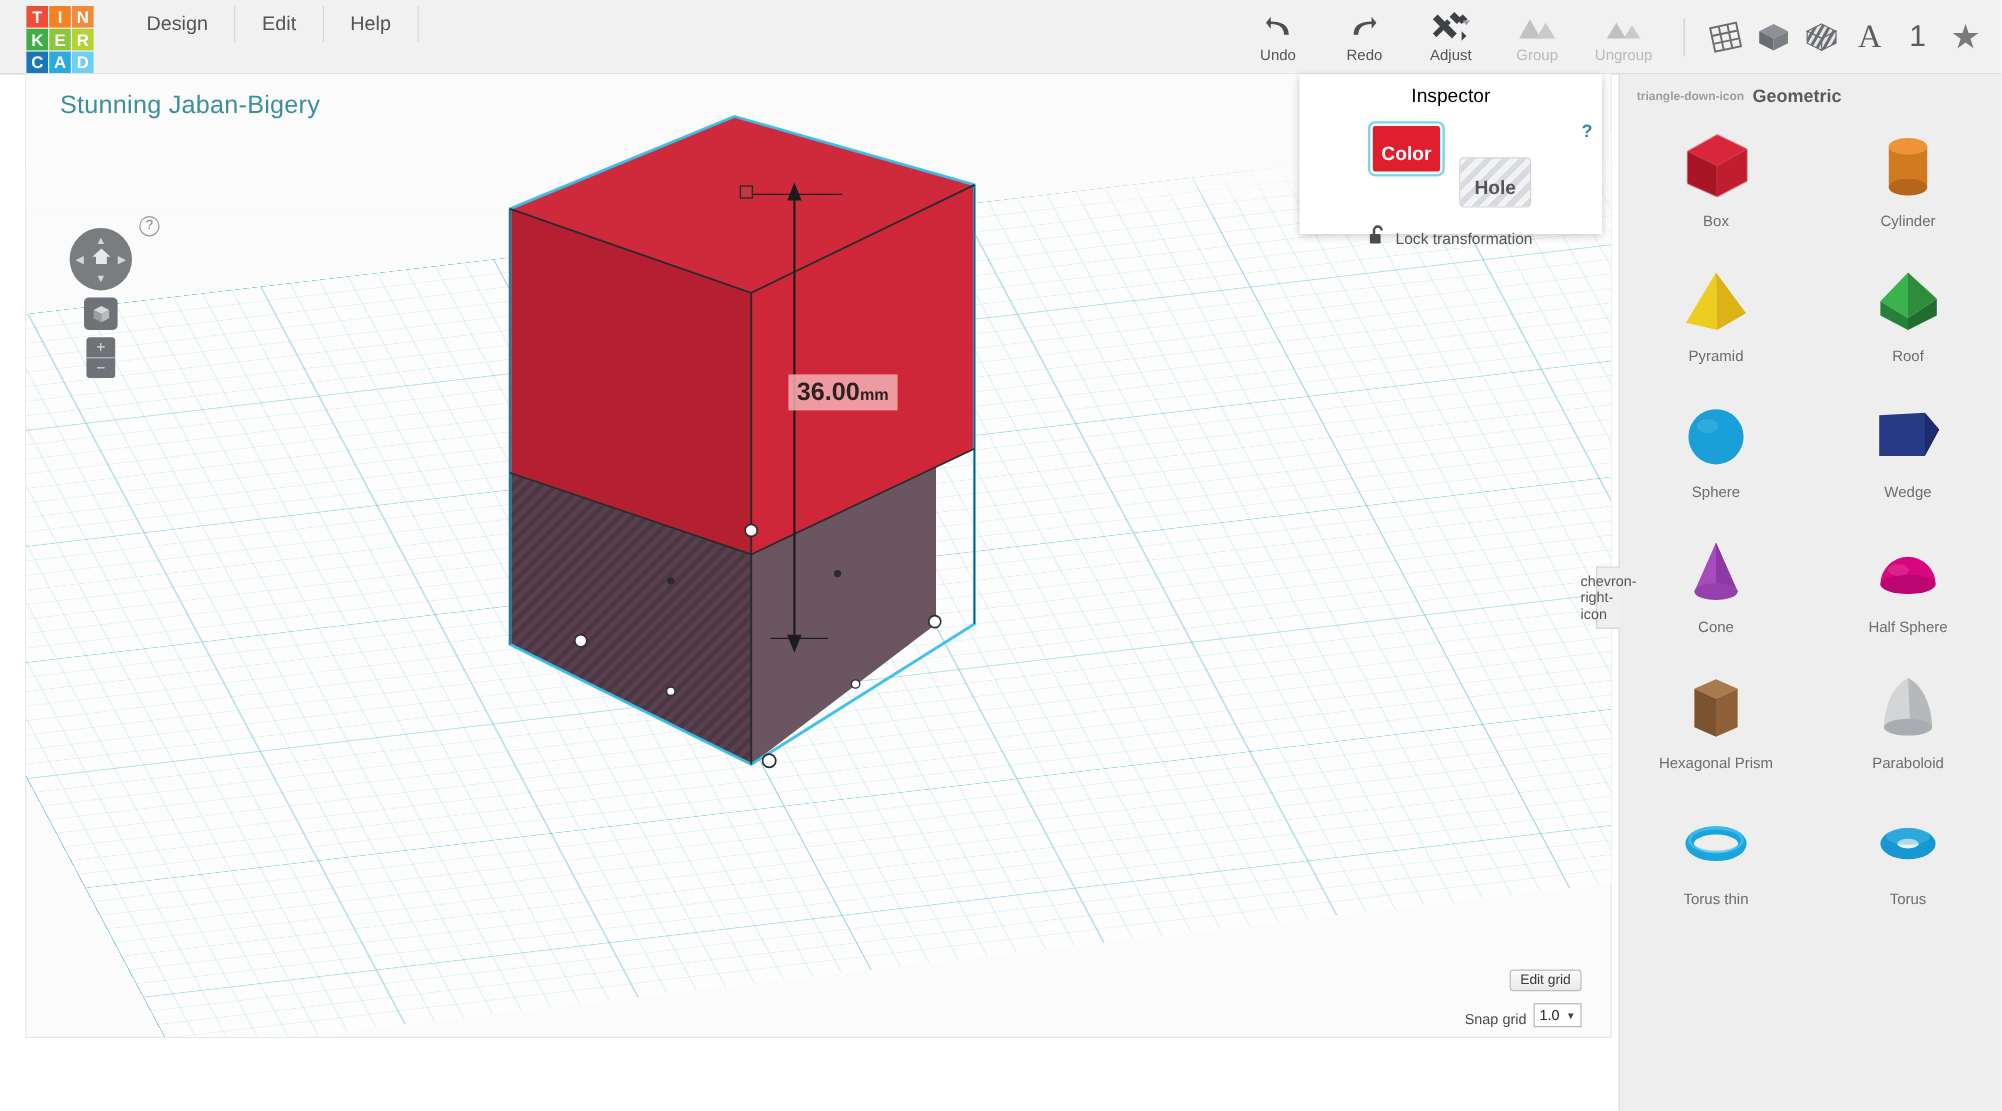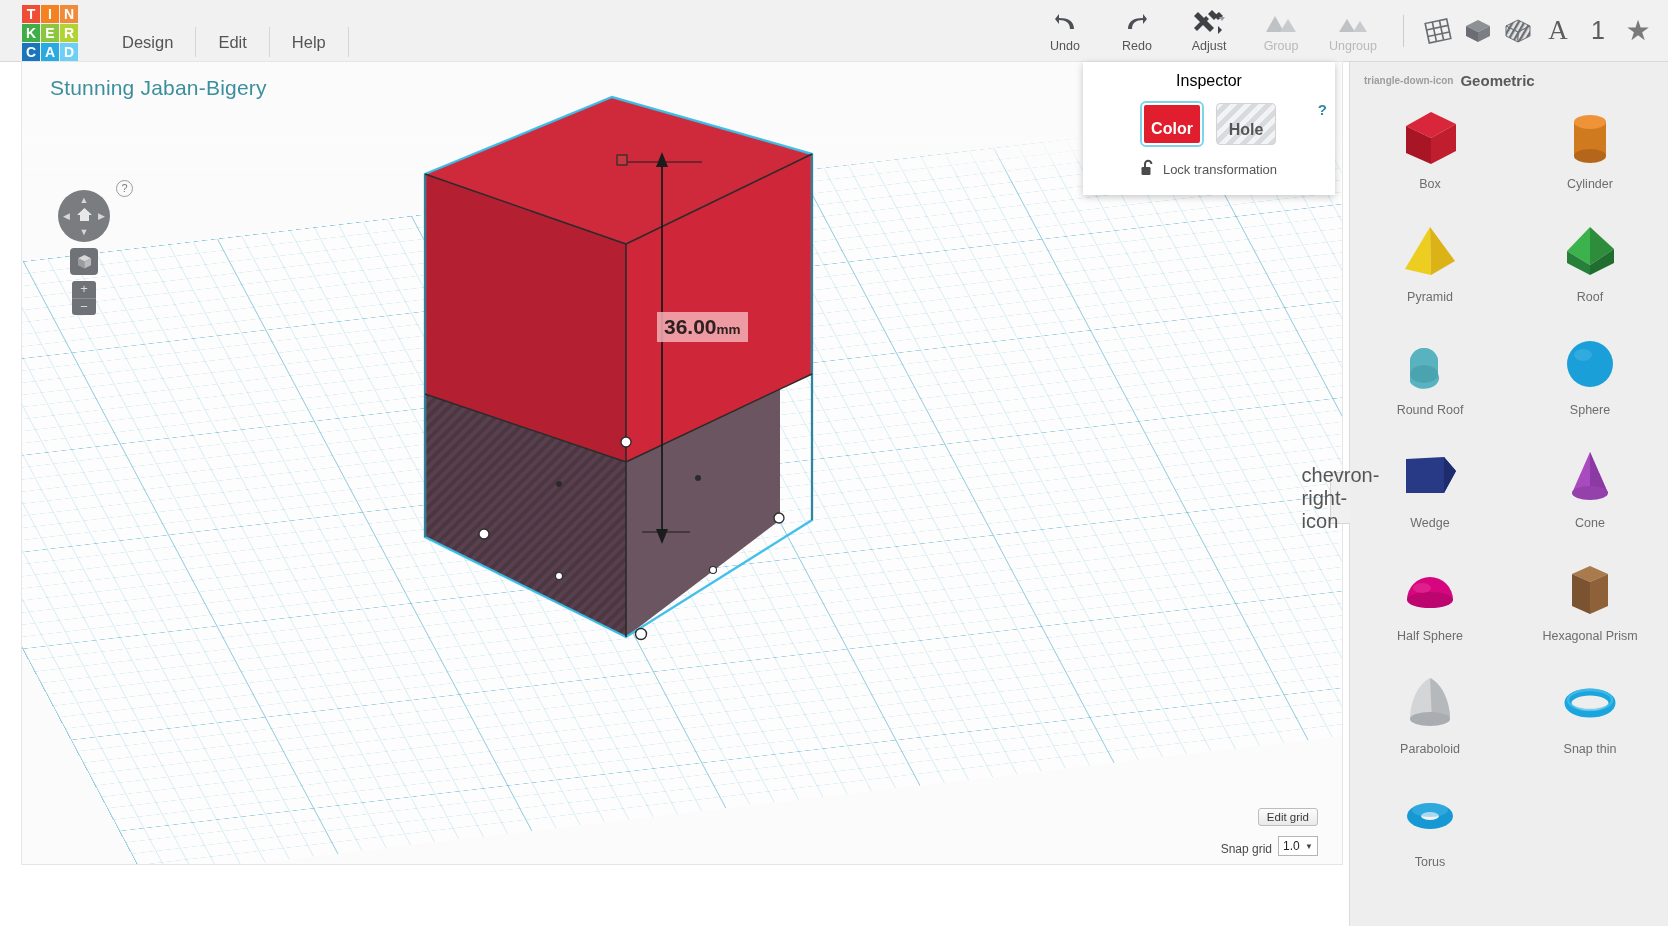--- a/index.html
+++ b/index.html
@@ -18,21 +18,21 @@
   }
   .logo {
     width: 56px; height: 56px; margin-left: 22px; margin-top: 4px;
     display: grid; grid-template-columns: repeat(3, 1fr); grid-template-rows: repeat(3, 1fr);
     gap: 1px;
   }
   .logo span {
     color: #fff; font-size: 14px; font-weight: bold; line-height: 18px;
     text-align: center; font-family: "Liberation Sans", sans-serif;
   }
-  .menus { display: flex; align-items: flex-end; margin-left: 22px; height: 52px; }
+  .menus { display: flex; align-items: flex-start; margin-left: 22px; height: 52px; }
   .menu-item {
     font-size: 16.5px; color: #545454; padding: 0 22px; height: 30px; line-height: 30px;
     border-right: 1px solid #d6d6d6; cursor: default;
   }
   .menu-item:last-child { border-right: 1px solid #d6d6d6; }
 
   .tool-group { display: flex; align-items: center; height: 62px; }
   .tool {
     width: 72px; height: 56px; display: flex; flex-direction: column;
     align-items: center; justify-content: center; position: relative; cursor: default;
@@ -146,20 +146,21 @@
     width: 60px; height: 42px; border-radius: 4px; display: flex; align-items: flex-end;
     justify-content: center; padding-bottom: 5px; font-size: 16px; font-weight: bold;
   }
   .swatch.color {
     background: #e01e2d; color: #fff;
     border: 2px solid #fff; outline: 2px solid #7fd4e8;
   }
   .swatch.hole {
     color: #555; border: 1px solid #d3d3d3;
     background: repeating-linear-gradient(-45deg,#d8dadd 0 5px,#f2f3f4 5px 10px);
+    margin-top: 28px;
   }
   .insp-help { position: absolute; right: 8px; top: -2px; color: #2c8ca3; font-size: 15px; font-weight: bold; }
   .lockrow { display: flex; align-items: center; justify-content: center; gap: 8px; margin-top: 14px; }
   .lockrow .ltxt { font-size: 13px; color: #555; }
 
   
   .shapes-panel {
     position: absolute; left: 1349px; top: 0; width: 321px; height: 864px;
     background: #eeeeee; border-left: 1px solid #dcdcdc; overflow: hidden;
   }
@@ -173,21 +174,21 @@
     height: 113px; display: flex; flex-direction: column; align-items: center;
     justify-content: flex-start; padding-top: 8px;
   }
   .shape-art { height: 72px; display: flex; align-items: center; justify-content: center; }
   .shape-label { font-size: 12.5px; color: #6d6d6d; margin-top: 2px; }
 
   .panel-tab {
     position: absolute; left: 1330px; top: 410px; width: 20px; height: 52px;
     background: #f0f0f0; border: 1px solid #d5d5d5; border-right: none;
     display: flex; align-items: center; justify-content: center;
-    color: #555; font-size: 20px; z-index: 25;
+    color: #555; font-size: 12px; z-index: 25;
   }
 </style>
 </head>
 <body>
 
 <div id="app">
 
   <div class="topbar">
 
     <div class="logo">
@@ -467,30 +468,20 @@
             <svg width="64" height="62" viewBox="0 0 64 62">
               <polygon points="32,6 9,30 32,44" fill="#3bb24c"></polygon>
               <polygon points="32,6 56,28 32,44" fill="#2d8d3a"></polygon>
               <polygon points="9,30 32,44 32,54 9,42" fill="#27803a"></polygon>
               <polygon points="56,28 32,44 32,54 56,42" fill="#1f6e30"></polygon>
             </svg>
           </div>
           <div class="shape-label">Roof</div>
         </div>
 
-        <div class="shape-cell">
-          <div class="shape-art">
-            <svg width="64" height="62" viewBox="0 0 64 62">
-              <path d="M12 48 L12 28 a14 14 0 0 1 28 0 L40 40 Z" fill="#6fc6d1"></path>
-              <path d="M40 28 a14 14 0 0 0 -28 0 L12 48 a14 10 0 0 0 28 -8 Z" fill="#58b2bf"></path>
-              <ellipse cx="26" cy="40" rx="14" ry="9" fill="#4ba3b0"></ellipse>
-            </svg>
-          </div>
-          <div class="shape-label">Round Roof</div>
-        </div>
 
         <div class="shape-cell">
           <div class="shape-art">
             <svg width="64" height="62" viewBox="0 0 64 62">
               <circle cx="32" cy="30" r="23" fill="#1b9fd9"></circle>
               <ellipse cx="25" cy="21" rx="9" ry="6" fill="#48b6e4" opacity=".5"></ellipse>
             </svg>
           </div>
           <div class="shape-label">Sphere</div>
         </div>
@@ -549,21 +540,21 @@
           <div class="shape-label">Paraboloid</div>
         </div>
 
         <div class="shape-cell">
           <div class="shape-art">
             <svg width="64" height="62" viewBox="0 0 64 62">
               <ellipse cx="32" cy="30" rx="22" ry="11" fill="none" stroke="#19a5dd" stroke-width="7"></ellipse>
               <ellipse cx="32" cy="27" rx="22" ry="10" fill="none" stroke="#4fc0ea" stroke-width="2.4" opacity=".7"></ellipse>
             </svg>
           </div>
-          <div class="shape-label">Snap thin</div>
+          <div class="shape-label">Torus thin</div>
         </div>
 
         <div class="shape-cell">
           <div class="shape-art">
             <svg width="64" height="62" viewBox="0 0 64 62">
               <ellipse cx="32" cy="30" rx="23" ry="13" fill="#1598d3"></ellipse>
               <ellipse cx="32" cy="30" rx="9" ry="4" fill="#f2f2f2"></ellipse>
               <ellipse cx="32" cy="24" rx="18" ry="7" fill="#4fbdea" opacity=".45"></ellipse>
             </svg>
           </div>

